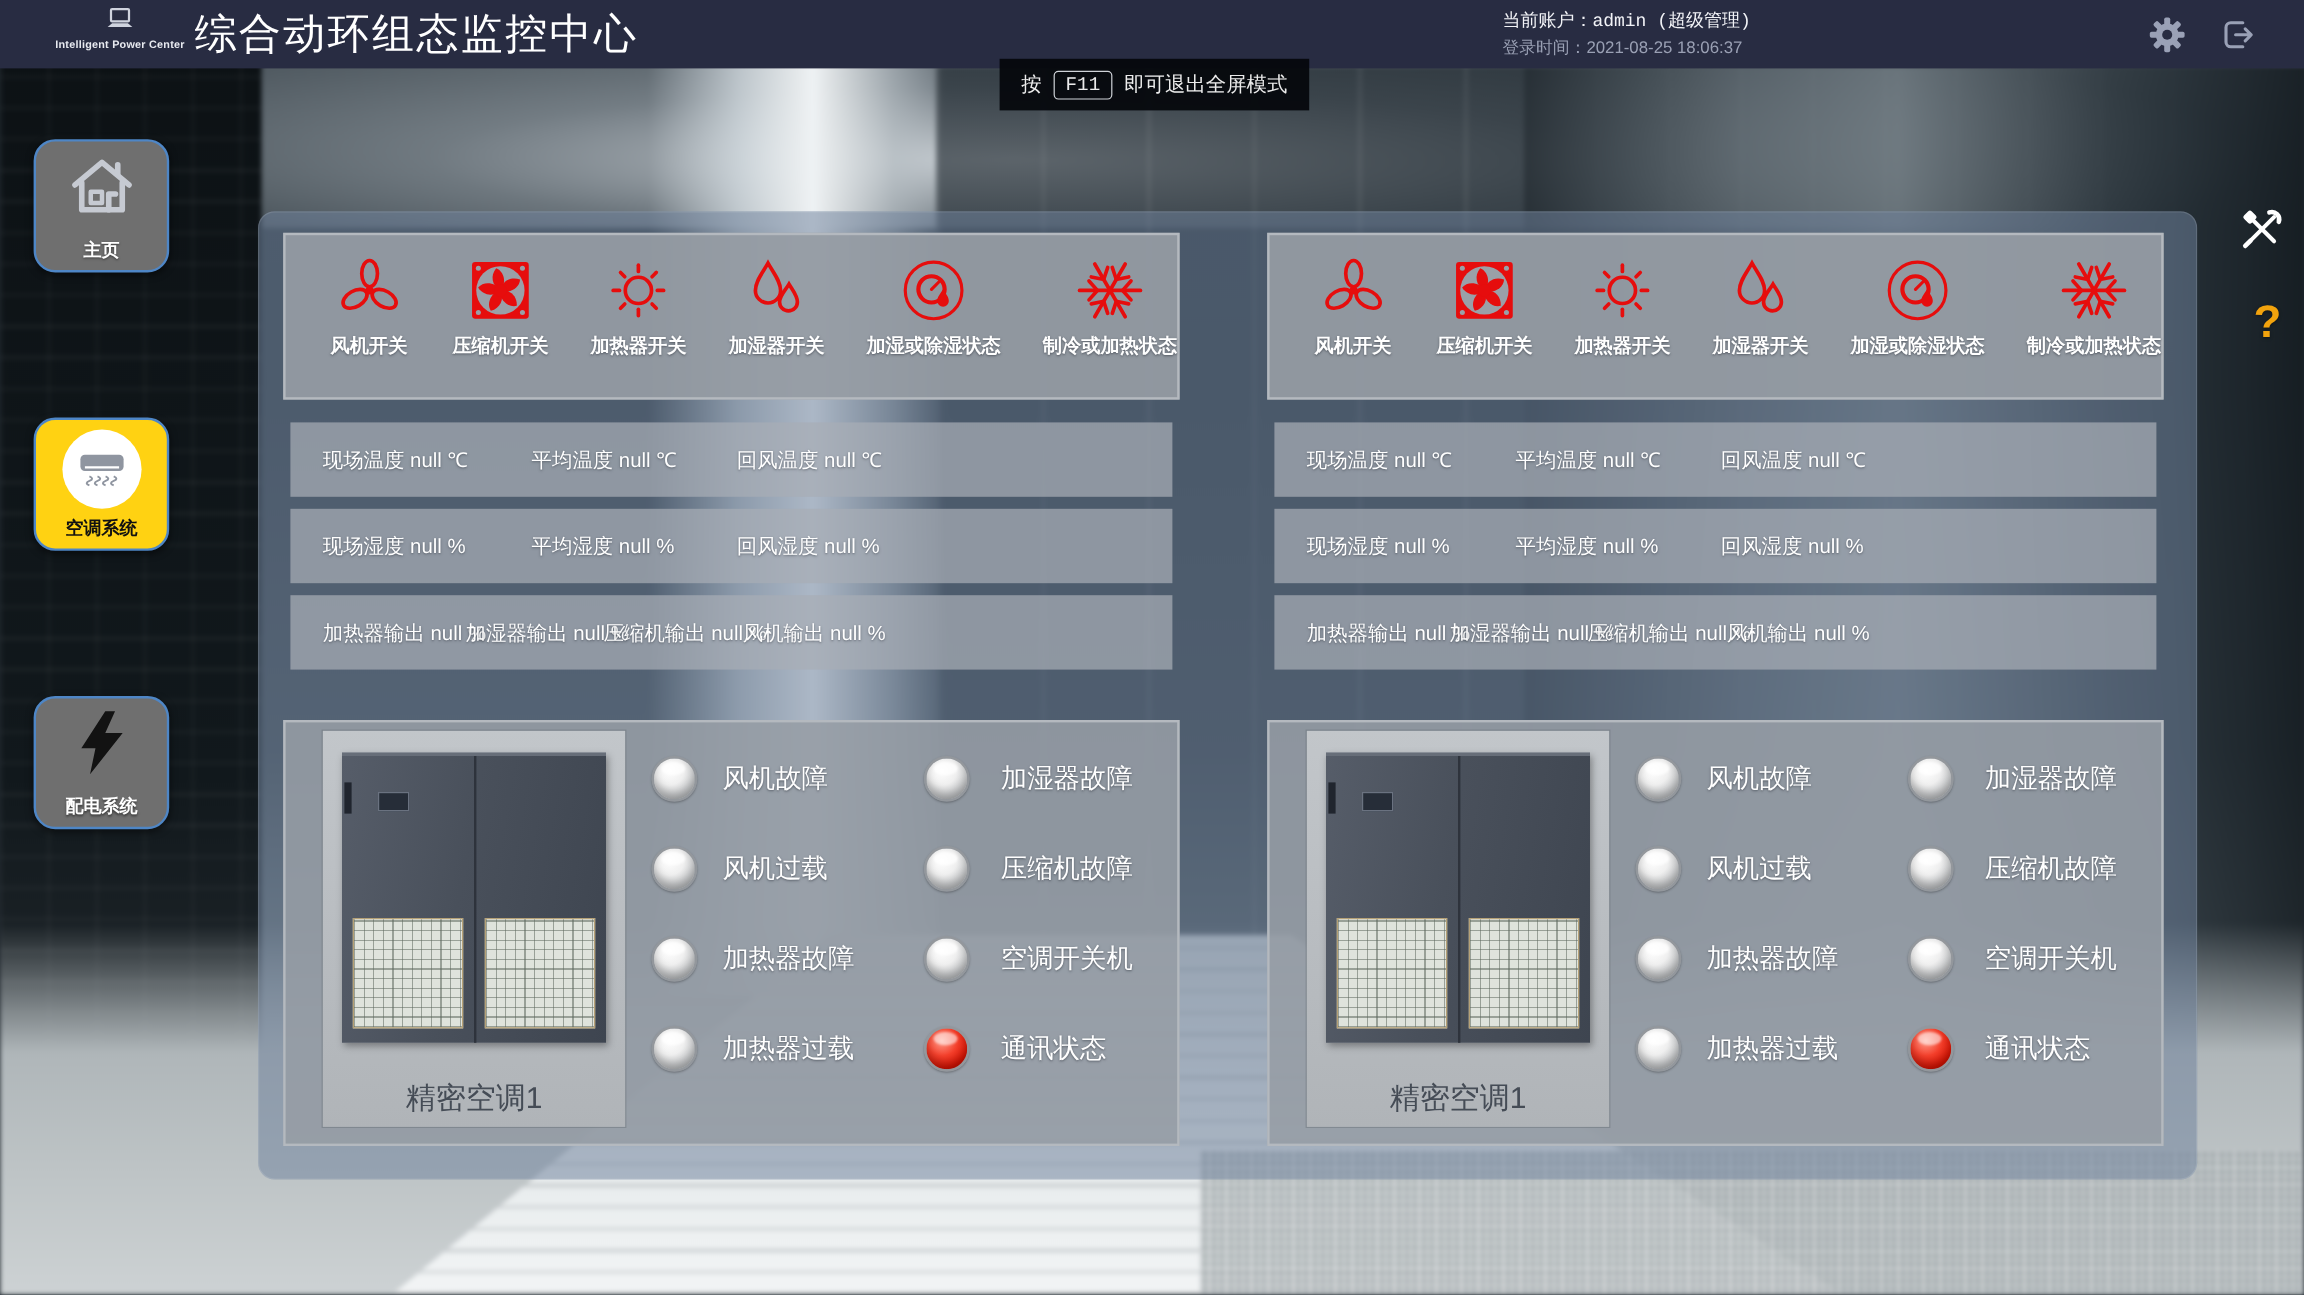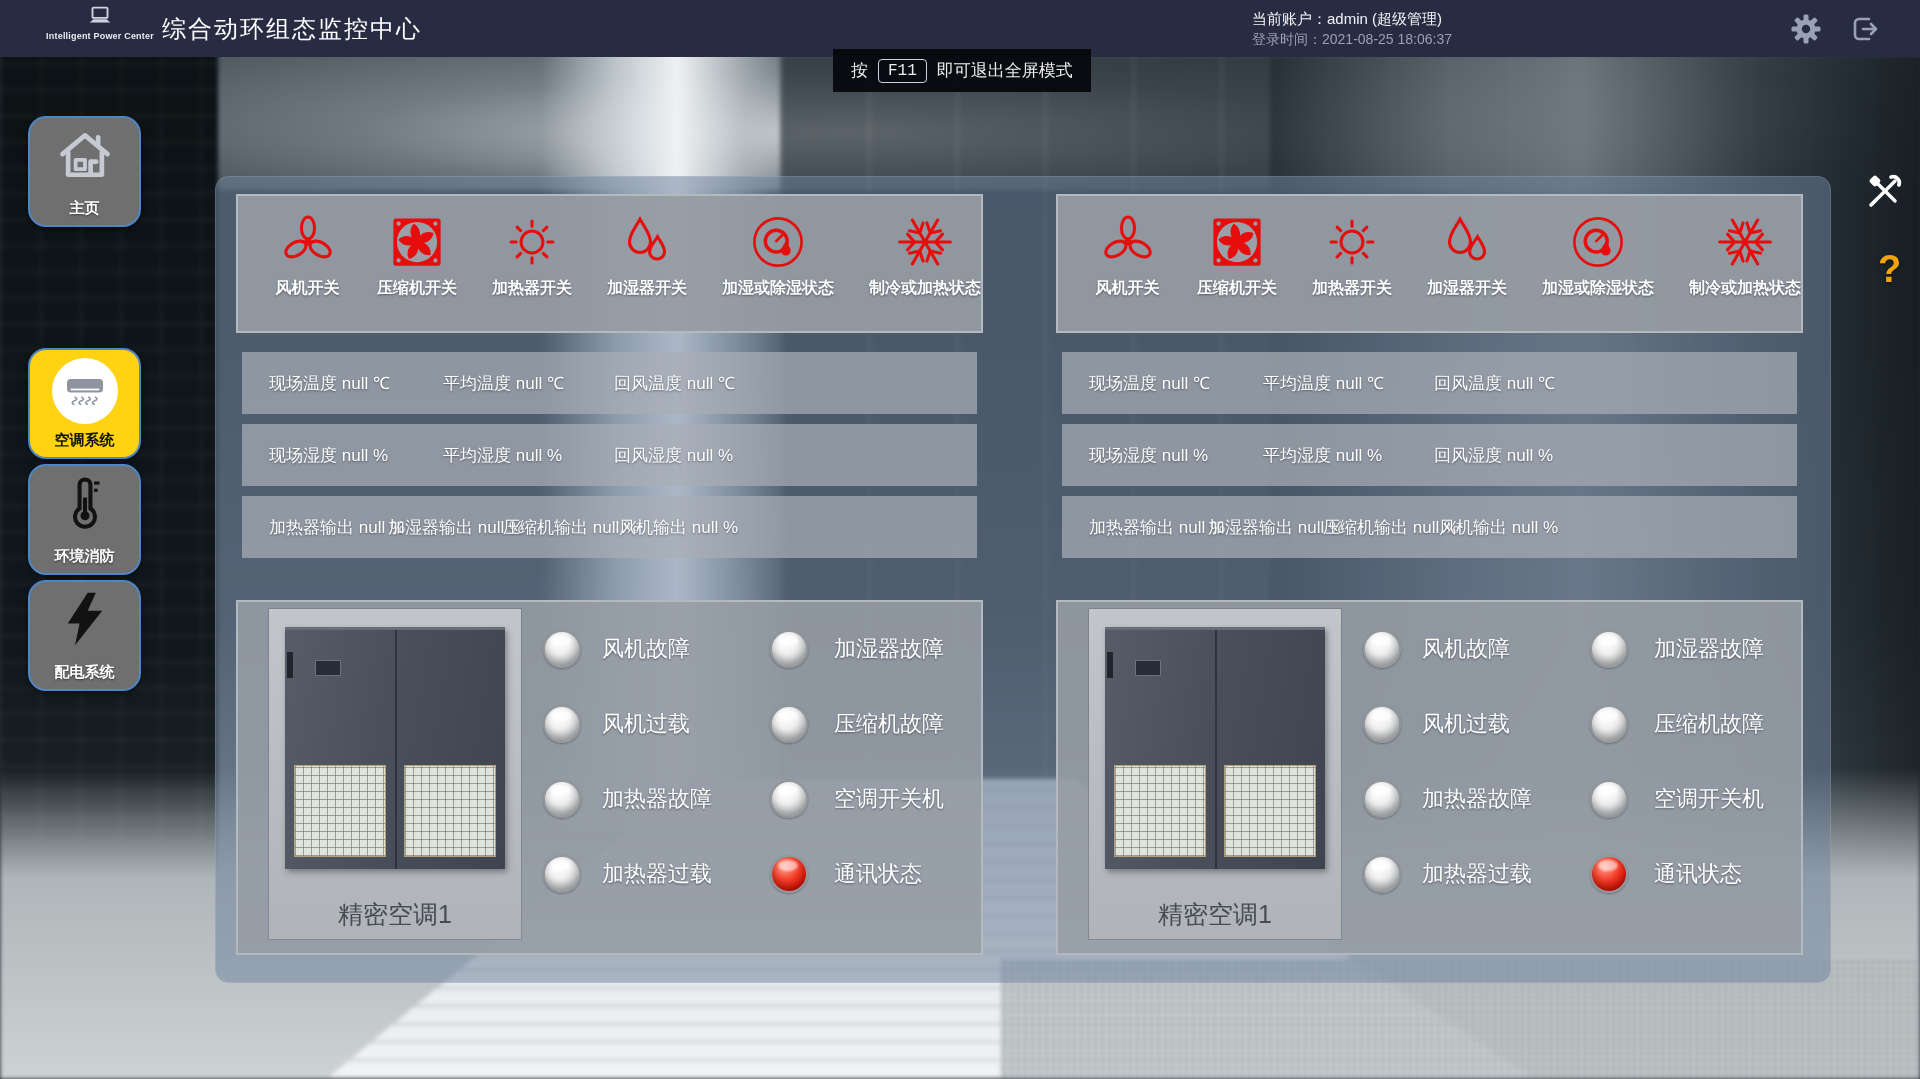--- a/index.html
+++ b/index.html
@@ -33,23 +33,23 @@
     background:repeating-linear-gradient(0deg, rgba(120,130,135,.35) 0 2px, transparent 2px 18px),
                linear-gradient(180deg,#c3cacd 0%, #e9edee 70%, #f2f4f5 100%); }
   .bg-mesh { left:1000px; bottom:0; width:920px; height:120px;
     background:repeating-linear-gradient(90deg, rgba(255,255,255,.5) 0 2px, transparent 2px 7px),
                repeating-linear-gradient(0deg, rgba(255,255,255,.4) 0 2px, transparent 2px 7px), #9aa4a8; opacity:.8; }
 
   
   #header { position:absolute; left:0; top:0; width:1920px; height:57px; background:#282c42; z-index:30; }
   .logo { position:absolute; left:40px; top:5px; width:120px; text-align:center; color:#cfd3de; }
   .logo-brand { font-size:9px; font-weight:bold; color:#e8eaf0; letter-spacing:.2px; white-space:nowrap; }
-  .app-title { position:absolute; left:162px; top:0; height:57px; line-height:57px; color:#ffffff; font-size:24px; letter-spacing:2px; }
+  .app-title { position:absolute; left:162px; top:0; height:57px; line-height:57px; color:#ffffff; font-size:35px; letter-spacing:2px; }
   .account { position:absolute; left:1252px; top:8px; color:#fff; }
-  .account-line1 { font-size:15px; line-height:21px; color:#f2f3f7; }
+  .account-line1 { font-size:15px; line-height:21px; color:#f2f3f7;font-family:Liberation Mono, monospace; }
   .account-line2 { font-size:14px; line-height:21px; color:#9aa0b4; }
   .hdr-btn { position:absolute; top:13px; width:32px; height:32px; cursor:pointer; }
   #gear-btn { left:1790px; } #logout-btn { left:1848px; }
 
   
   #fstip { position:absolute; left:833px; top:49px; height:43px; padding:0 18px; z-index:40;
     background:rgba(4,7,11,.92); color:#ececec; display:flex; align-items:center; gap:10px; font-size:17px; }
   .fkey { border:1px solid #cfd3d8; border-radius:4px; padding:2px 9px; font-family:"Liberation Mono", monospace; font-size:16px; }
 
   
@@ -277,32 +277,20 @@
           <path d="M18 40 c4 1.5 4 3.5 0 5 c-4 1.5 -4 3.5 0 5"></path>
           <path d="M27 40 c4 1.5 4 3.5 0 5 c-4 1.5 -4 3.5 0 5"></path>
           <path d="M36 40 c4 1.5 4 3.5 0 5 c-4 1.5 -4 3.5 0 5"></path>
           <path d="M45 40 c4 1.5 4 3.5 0 5 c-4 1.5 -4 3.5 0 5"></path>
         </g>
       </svg>
         </span>
     </span>
     <span class="side-label">空调系统</span>
   </div>
-  <div class="side-btn" style="top:464px">
-    <span class="ico">
-      <svg width="58" height="58" viewBox="0 0 64 64" fill="none" stroke="#121212" stroke-width="4.5">
-        <path d="M26 12 a6 6 0 0 1 12 0 V38 a11 11 0 1 1 -12 0 Z"></path>
-        <circle cx="32" cy="46" r="5" fill="#121212" stroke="none"></circle>
-        <line x1="32" y1="26" x2="32" y2="42"></line>
-        <path d="M42 10 h6" stroke-width="3.5"></path>
-          <path d="M42 18 h4" stroke-width="3.5"></path>
-      </svg>
-    </span>
-    <span class="side-label">环境消防</span>
-  </div>
   <div class="side-btn" style="top:580px">
     <span class="ico">
       <svg width="58" height="58" viewBox="0 0 64 64">
           <path d="M35 3 L13 37 h13 L21 61 L51 23 H35 L44 3 Z" fill="#121212"></path>
         </svg>
     </span>
     <span class="side-label">配电系统</span>
   </div>
 
   <div id="tools-btn">

